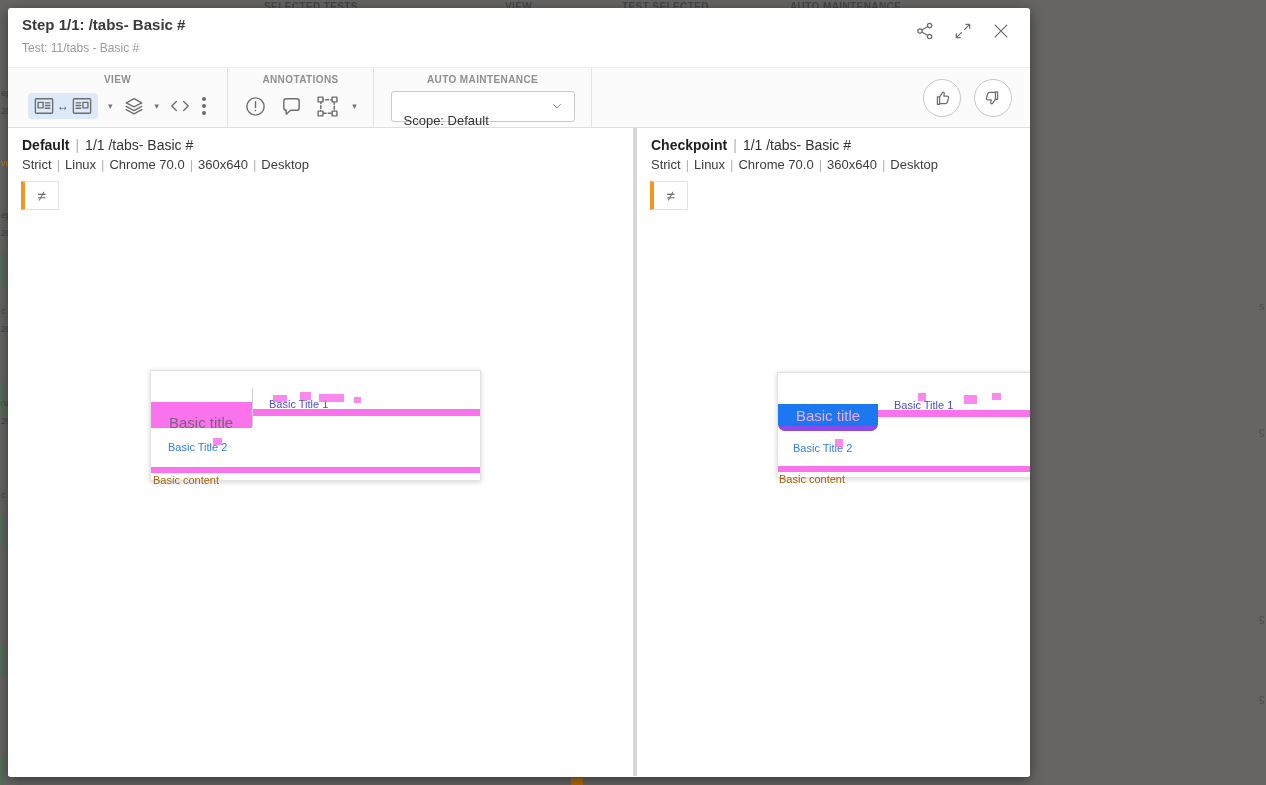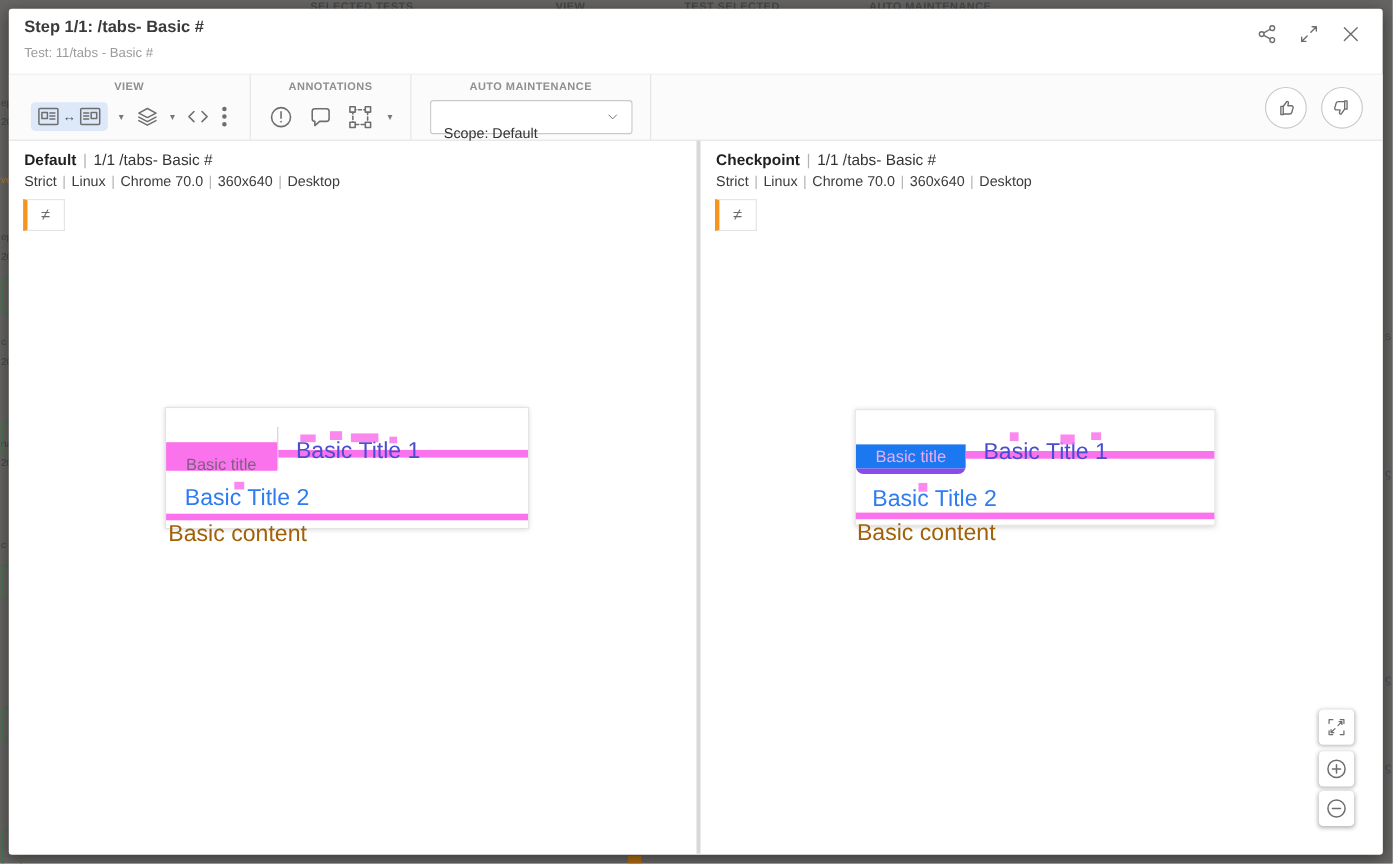--- a/index.html
+++ b/index.html
@@ -12,21 +12,21 @@
   .bd-label { position:absolute; top:1px; font-size:10px; font-weight:bold;
     color:#474747; letter-spacing:.4px; }
   .bd-frag { position:absolute; left:1px; font-size:9px; color:#424242; }
   .bd-frag.orange { color:#b97f22; }
   .bd-greenbox { position:absolute; left:2px; width:18px; height:32px;
     border:1px solid #3c7a47; border-radius:3px; }
   .bd-chip { position:absolute; left:571px; top:778px; width:12px; height:7px; background:#b06a12; }
   .bd-glyph { position:absolute; left:1259px; font-size:11px; color:#4c4c4c; }
 
   
-  .modal { position:absolute; left:8px; top:8px; width:1249px; height:769px;
+  .modal { position:absolute; left:8px; top:8px; width:1022px; height:769px;
     background:#fff; border-radius:3px; box-shadow:0 3px 14px rgba(0,0,0,.45);
     z-index:10; overflow:hidden; }
 
   
   .mheader { position:relative; height:60px; border-bottom:1px solid #ececec; }
   .mtitle { position:absolute; left:14px; top:8px; font-size:15px; font-weight:bold; color:#3a3a3a; }
   .msub { position:absolute; left:14px; top:33px; font-size:12px; color:#9b9b9b; }
   .hactions { position:absolute; right:16px; top:10px; display:flex; gap:12px; }
   .icon-btn { width:26px; height:26px; display:flex; align-items:center; justify-content:center; cursor:pointer; }
   svg.ic { stroke:#6e6e6e; fill:none; stroke-width:1.5; stroke-linecap:round; stroke-linejoin:round; }
@@ -71,21 +71,21 @@
     font-size:15px; color:#6a6a6a; cursor:pointer; }
 
   
   .shot { position:absolute; background:#fff; border:1px solid #e3e3e3;
     box-shadow:0 1px 5px rgba(0,0,0,.18); }
   .shot.base { left:142px; top:242px; width:331px; height:111px; }
   .shot.chk  { left:140px; top:244px; width:328px; height:106px; }
   .shot * { position:absolute;margin-top:14px; }
   .band { background:#fa73ec; }
   .smudge { background:#fa73ec; opacity:.85; }
-  .shot-text { font-size:21px; white-space:nowrap; }
+  .shot-text { font-size:11px; white-space:nowrap; }
 
   
   .btab { left:0; top:3px; width:102px; height:39px; background:#fff;
     border-right:1px solid #cfcfcf; border-bottom:1px solid #eee; }
   .btab-fill { left:0; top:0; width:100%; height:26px; background:#fa73ec;
     display:flex; align-items:center; }
   .btab-fill span { position:static; padding-left:18px; font-size:15px; color:#7d6080; }
 
   
   .ctab { left:0; top:3px; width:100px; height:41px; border-radius:7px; overflow:hidden; }
@@ -102,21 +102,21 @@
 
   
   .zoomctl { position:absolute; left:562px; width:32px; height:32px; background:#fff;
     border-radius:4px; box-shadow:0 1px 4px rgba(0,0,0,.3); display:flex;
     align-items:center; justify-content:center; cursor:pointer; }
 </style>
 </head>
 <body>
 
 <div class="backdrop">
-  <span class="bd-label" style="left:282px">SELECTED TESTS</span>
+  <span class="bd-label" style="left:264px">SELECTED TESTS</span>
   <span class="bd-label" style="left:505px">VIEW</span>
   <span class="bd-label" style="left:622px">TEST SELECTED</span>
   <span class="bd-label" style="left:790px">AUTO MAINTENANCE</span>
 
   <span class="bd-frag" style="top:88px">ep</span>
   <span class="bd-frag" style="top:106px">20</span>
   <span class="bd-frag orange" style="top:158px">ve</span>
   <span class="bd-frag" style="top:210px">ep</span>
   <span class="bd-frag" style="top:228px">20</span>
   <span class="bd-frag" style="top:306px">c</span>

